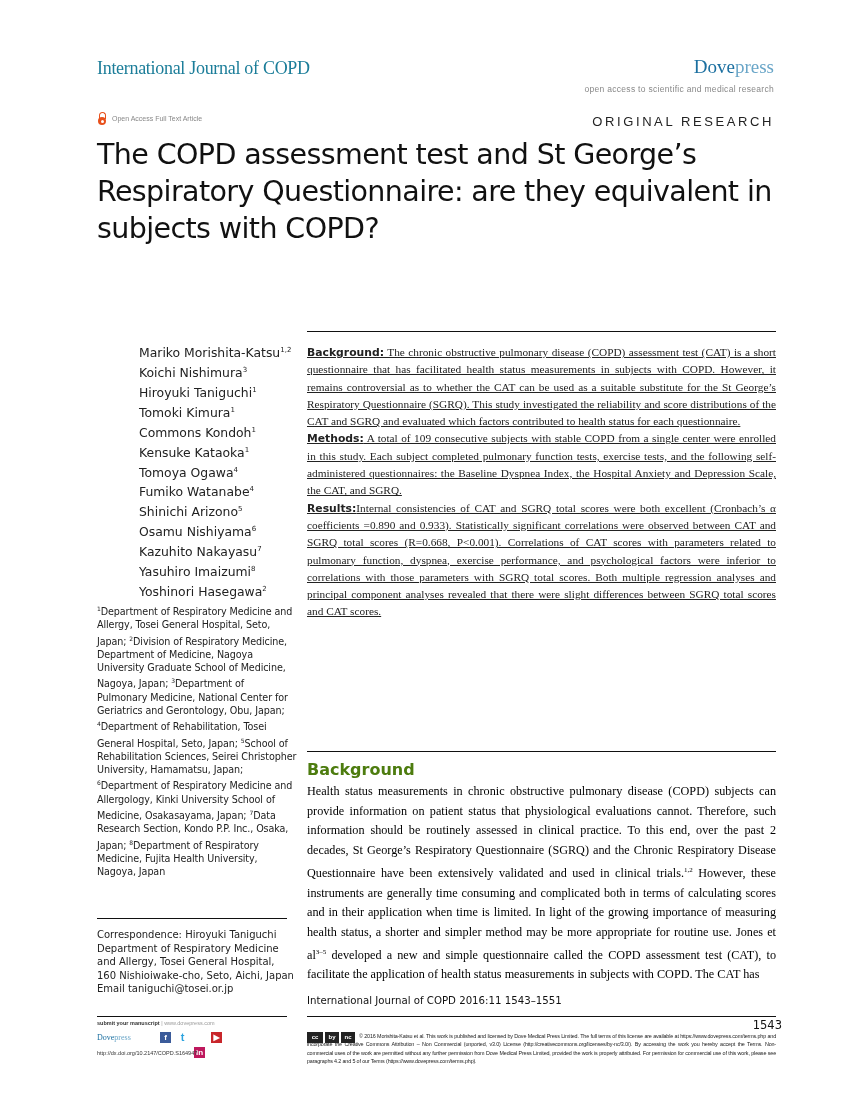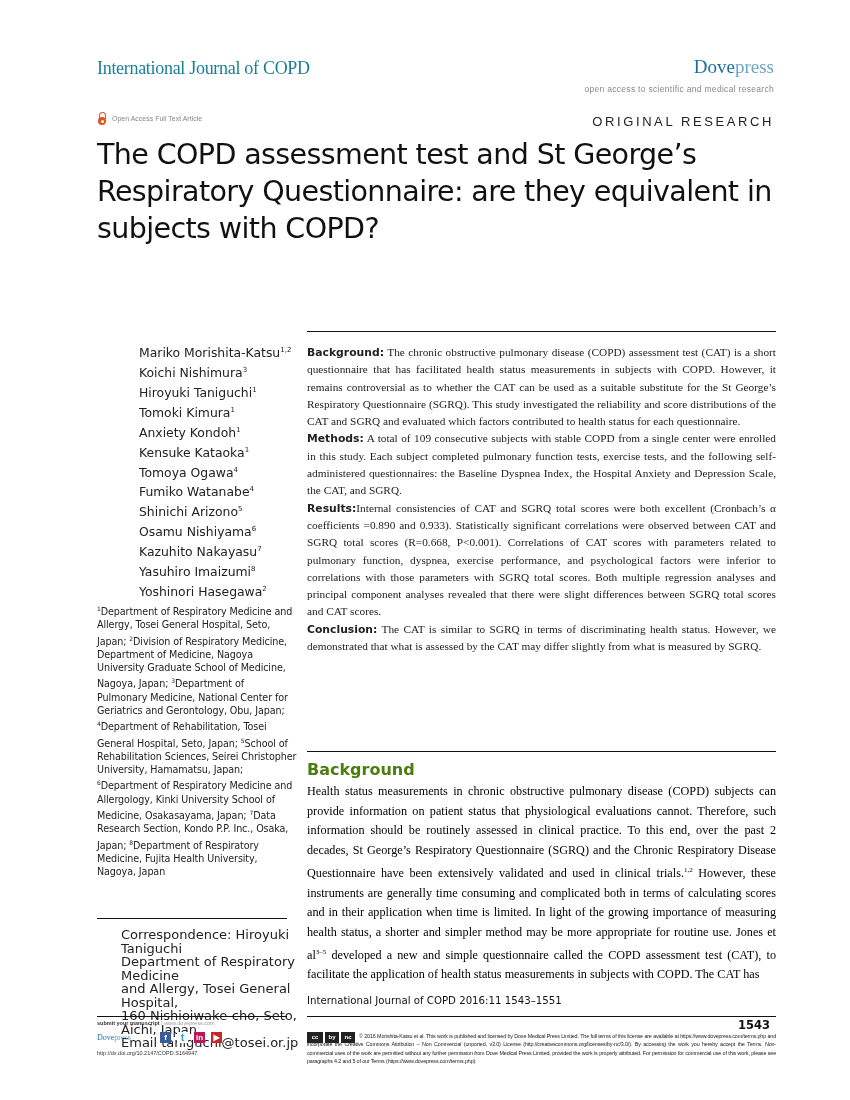--- a/index.html
+++ b/index.html
@@ -14,45 +14,45 @@
   .oa-icon .lock { position:absolute; left:1px; top:5px; width:8px; height:8px; border-radius:50%; background:#e8501b; }
   .oa-icon .shackle { position:absolute; left:2px; top:0; width:5px; height:6px; border:1.6px solid #e8501b; border-bottom:none; border-radius:4px 4px 0 0; }
   .oa-icon .hole { position:absolute; left:3.5px; top:7.5px; width:3px; height:3px; border-radius:50%; background:#fff; }
   .orig { right:76px; top:114px; font-family:"Liberation Sans", sans-serif; font-size:13px; letter-spacing:2.6px; color:#222; }
   .title { left:97px; top:136px; width:680px; font-family:"DejaVu Sans", sans-serif; font-size:28.5px; line-height:37px; color:#111; font-weight:normal; letter-spacing:-0.6px; }
   .authors { left:97px; top:342px; font-family:"DejaVu Sans", sans-serif; font-size:12.4px; line-height:17.8px; color:#222;margin-left:42px; }
   .authors sup { font-size:7px; }
   .affil { left:97px; top:602px; width:200px; font-family:"DejaVu Sans", sans-serif; font-size:9.6px; line-height:13.2px; color:#222; letter-spacing:-0.1px; }
   .affil sup { font-size:6px; }
   .corr-rule { left:97px; top:918px; width:190px; height:1px; background:#111; }
-  .corr { left:97px; top:928px; width:200px; font-family:"DejaVu Sans", sans-serif; font-size:13px; line-height:13.5px; color:#222;margin-left:24px; }
+  .corr { left:97px; top:928px; width:200px; font-family:"DejaVu Sans", sans-serif; font-size:10px; line-height:13.5px; color:#222; }
   .abstract-rule { left:307px; top:331px; width:469px; height:1px; background:#111; }
-  .abstract { left:307px; top:344px; width:469px; font-family:"Liberation Serif", serif; font-size:11.3px; line-height:17.3px; color:#222; text-align:justify; }
+  .abstract { left:307px; top:344px; width:469px; font-family:"Liberation Serif", serif; font-size:11.3px; line-height:17.3px; color:#222; text-align:justify;text-decoration:underline; }
   .abstract p { margin:0; }
   .abstract b { font-family:"DejaVu Sans", sans-serif; font-size:10.8px; font-weight:bold; }
   .bg-rule { left:307px; top:751px; width:469px; height:1px; background:#111; }
   .bg-head { left:307px; top:760px; font-family:"DejaVu Sans", sans-serif; font-weight:bold; font-size:16px; color:#4d7c0f; }
   .body-text { left:307px; top:782px; width:469px; font-family:"Liberation Serif", serif; font-size:12.2px; line-height:19.7px; color:#000000; text-align:justify; }
   .body-text sup { font-size:7px; }
   .foot-rule-left { left:97px; top:1016px; width:190px; height:1px; background:#111; }
   .foot-rule-right { left:307px; top:1016px; width:469px; height:1px; background:#111; }
   .submit { left:97px; top:1020px; font-family:"Liberation Sans", sans-serif; font-size:5.5px; color:#333; }
   .submit b { font-weight:bold; }
   .submit .url { color:#999; }
   .foot-dove { left:97px; top:1033px; font-family:"Liberation Serif", serif; font-size:8px; color:#1b6fa0; }
   .foot-dove .press { color:#6aa6c8; }
   .social { left:160px; top:1032px; display:flex; gap:6px; }
   .social span { width:11px; height:11px; display:inline-block; color:#fff; font-family:"Liberation Sans", sans-serif; font-weight:bold; font-size:8px; line-height:11px; text-align:center; }
   .fb { background:#3b5b9a; }
   .tw { background:#fff; color:#2aa3df !important; font-size:11px !important; }
-  .li { background:#be185d; }
+  .li { background:#be185d;margin-top:15px; }
   .yt { background:#c8262b; }
   .doi { left:97px; top:1050px; font-family:"Liberation Sans", sans-serif; font-size:5.5px; color:#333; }
   .cite { left:307px; top:995px; font-family:"DejaVu Sans", sans-serif; font-size:10.2px; color:#111; }
-  .pagenum { right:80px; top:1018px; font-family:"DejaVu Sans", sans-serif; font-weight:bold; font-size:11.5px; color:#111; }
+  .pagenum { right:68px; top:1018px; font-family:"DejaVu Sans", sans-serif; font-weight:normal; font-size:11.5px; color:#111; }
   .cc { left:307px; top:1032px; width:50px; height:11px; display:flex; gap:2px; }
   .cc span { display:inline-block; height:11px; background:#222; color:#fff; font-family:"Liberation Sans", sans-serif; font-size:6px; line-height:11px; text-align:center; font-weight:bold; }
   .license { left:307px; top:1032px; width:469px; font-family:"Liberation Sans", sans-serif; font-size:5.4px; line-height:8.4px; color:#222; text-indent:52px; text-align:justify; letter-spacing:-0.15px; }
 </style>
 </head>
 <body>
 
 <div class="abs journal">International Journal of COPD</div>
 <div class="abs dove"><span>Dove</span><span class="press">press</span></div>
 <div class="abs tagline">open access to scientific and medical research</div>
@@ -67,21 +67,21 @@
 </div>
 <div class="abs orig">ORIGINAL RESEARCH</div>
 
 <h1 class="abs title" style="margin:0;">The COPD assessment test and St George’s Respiratory Questionnaire: are they equivalent in subjects with COPD?</h1>
 
 <div class="abs authors" id="authors">
     <div><span>Mariko Morishita-Katsu</span><sup>1,2</sup></div>
     <div><span>Koichi Nishimura</span><sup>3</sup></div>
     <div><span>Hiroyuki Taniguchi</span><sup>1</sup></div>
     <div><span>Tomoki Kimura</span><sup>1</sup></div>
-    <div><span>Anxiety Kondoh</span><sup>1</sup></div>
+    <div><span>Commons Kondoh</span><sup>1</sup></div>
     <div><span>Kensuke Kataoka</span><sup>1</sup></div>
     <div><span>Tomoya Ogawa</span><sup>4</sup></div>
     <div><span>Fumiko Watanabe</span><sup>4</sup></div>
     <div><span>Shinichi Arizono</span><sup>5</sup></div>
     <div><span>Osamu Nishiyama</span><sup>6</sup></div>
     <div><span>Kazuhito Nakayasu</span><sup>7</sup></div>
     <div><span>Yasuhiro Imaizumi</span><sup>8</sup></div>
     <div><span>Yoshinori Hasegawa</span><sup>2</sup></div>
   </div>
 
@@ -94,21 +94,20 @@
   <div>and Allergy, Tosei General Hospital,</div>
   <div>160 Nishioiwake-cho, Seto, Aichi, Japan</div>
   <div>Email taniguchi@tosei.or.jp</div>
 </div>
 
 <div class="abs abstract-rule"></div>
 <div class="abs abstract">
   <p><b>Background:</b><span> The chronic obstructive pulmonary disease (COPD) assessment test (CAT) is a short questionnaire that has facilitated health status measurements in subjects with COPD. However, it remains controversial as to whether the CAT can be used as a suitable substitute for the St George’s Respiratory Questionnaire (SGRQ). This study investigated the reliability and score distributions of the CAT and SGRQ and evaluated which factors contributed to health status for each questionnaire.</span></p>
   <p><b>Methods:</b><span> A total of 109 consecutive subjects with stable COPD from a single center were enrolled in this study. Each subject completed pulmonary function tests, exercise tests, and the following self-administered questionnaires: the Baseline Dyspnea Index, the Hospital Anxiety and Depression Scale, the CAT, and SGRQ.</span></p>
   <p><b>Results:</b><span>Internal consistencies of CAT and SGRQ total scores were both excellent (Cronbach’s α coefficients =0.890 and 0.933). Statistically significant correlations were observed between CAT and SGRQ total scores (R=0.668, P&lt;0.001). Correlations of CAT scores with parameters related to pulmonary function, dyspnea, exercise performance, and psychological factors were inferior to correlations with those parameters with SGRQ total scores. Both multiple regression analyses and principal component analyses revealed that there were slight differences between SGRQ total scores and CAT scores.</span></p>
-  <p><b>Conclusion:</b><span> The CAT is similar to SGRQ in terms of discriminating health status. However, we demonstrated that what is assessed by the CAT may differ slightly from what is measured by SGRQ.</span></p>
 </div>
 
 <div class="abs bg-rule"></div>
 <h2 class="abs bg-head" style="margin:0;">Background</h2>
 <div class="abs body-text"><span>Health status measurements in chronic obstructive pulmonary disease (COPD) subjects can provide information on patient status that physiological evaluations cannot. Therefore, such information should be routinely assessed in clinical practice. To this end, over the past 2 decades, St George’s Respiratory Questionnaire (SGRQ) and the Chronic Respiratory Disease Questionnaire have been extensively validated and used in clinical trials.</span><sup>1,2</sup><span> However, these instruments are generally time consuming and complicated both in terms of calculating scores and in their application when time is limited. In light of the growing importance of measuring health status, a shorter and simpler method may be more appropriate for routine use. Jones et al</span><sup>3–5</sup><span> developed a new and simple questionnaire called the COPD assessment test (CAT), to facilitate the application of health status measurements in subjects with COPD. The CAT has</span></div>
 
 <div class="abs foot-rule-left"></div>
 <div class="abs foot-rule-right"></div>
 <div class="abs submit"><b>submit your manuscript</b><span class="url"> | www.dovepress.com</span></div>
 <div class="abs foot-dove"><span>Dove</span><span class="press">press</span></div>

